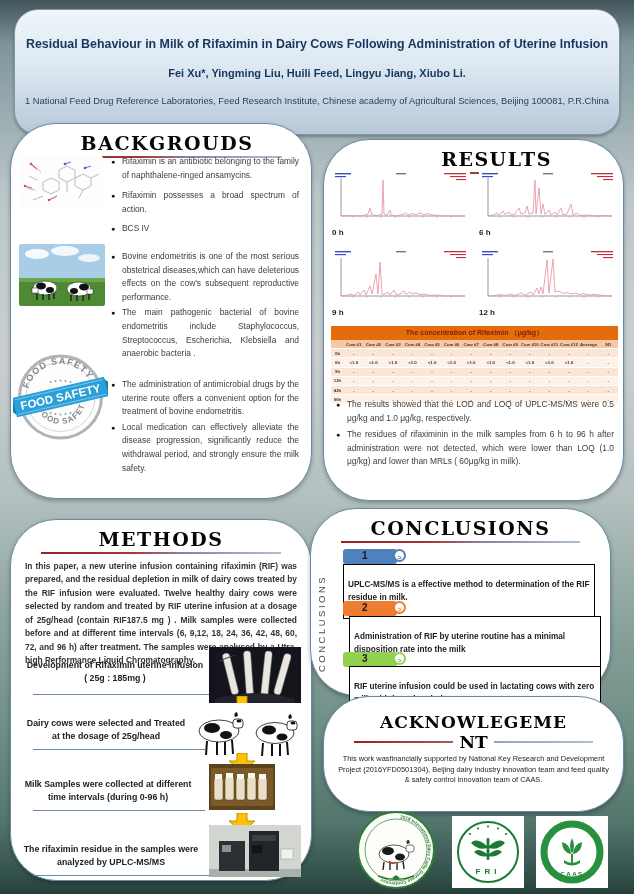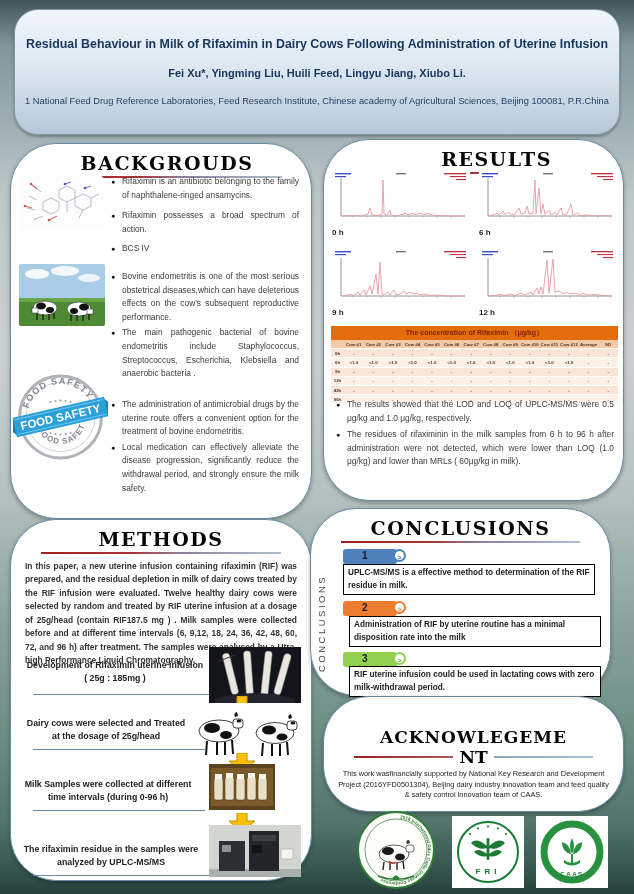--- a/index.html
+++ b/index.html
@@ -31,21 +31,21 @@
     border-radius:24px; border:1px solid #8696a4;
     background:linear-gradient(180deg,#eff5fb 0%,#dde8f2 45%,#b6c8d8 100%);
     box-shadow:0 2px 3px rgba(0,0,0,.3);
     text-align:center; color:#17365d;
   }
   .hdr-title{ margin-top:27px; font-size:12.4px; font-weight:bold; }
   .hdr-authors{ margin-top:16px; font-size:11px; font-weight:bold; }
   .hdr-affil{ margin-top:17px; font-size:9.3px; color:#1d3a5f; }
 
   
-  #bg-panel{ left:10px; top:143px; width:302px; height:376px;padding-left:12px; }
+  #bg-panel{ left:10px; top:123px; width:302px; height:376px;padding-left:12px; }
   .bg-img{ position:absolute; border-radius:2px; }
   #bg-bullets{ position:absolute; left:100px; top:31px; width:188px; }
 
   
   #mt-panel{ left:10px; top:519px; width:302px; height:362px; }
   .mt-par{ margin:6px 14px 0 14px; font-size:8.4px; line-height:1.6; color:#333; text-align:justify;font-weight:bold; }
   .step-cap{ position:absolute; font-size:8.8px; font-weight:bold; color:#222;
              text-align:center; white-space:pre-line; line-height:1.5; }
   .step-line{ position:absolute; height:1px; background:#6b8aa6; }
   .flow-arrow{ position:absolute; }
@@ -72,26 +72,26 @@
   
   #cl-panel{ left:310px; top:508px; width:301px; height:188px; }
   .side-label{ position:absolute; left:5px; top:46px; height:136px;
                writing-mode:vertical-rl; transform:rotate(180deg);
                font-size:9.5px; letter-spacing:2.5px; color:#4a4a4a; text-align:center; }
   .ctab{ position:absolute; width:54px; height:15px; border-radius:3px; }
   .ctab .num{ position:absolute; left:19px; top:1px; font-size:10px; font-weight:bold; color:#1a1a1a; }
   .ctab .circ{ position:absolute; right:-9px; top:0px; width:13px; height:13px; border-radius:50%;
                background:#fff; font-size:7px; font-weight:bold; text-align:center; line-height:13px; }
   .cbox{ position:absolute; width:252px; border:1px solid #000; background:#fff;
-         padding:2px 4px; font-size:8.2px; font-weight:bold; color:#1c1c1c; line-height:1.55; }
+         padding:14px 4px; font-size:8.2px; font-weight:bold; color:#1c1c1c; line-height:1.55; }
 
   
   #ak-panel{ left:323px; top:696px; width:301px; height:116px; }
   .ak-head1{ font-family:"DejaVu Serif",serif; font-weight:bold; font-size:17px;
-             letter-spacing:1px; text-align:center; margin-top:30px; color:#060606; }
+             letter-spacing:1px; text-align:center; margin-top:15px; color:#060606; }
   .ak-head2{ display:flex; align-items:center; margin:0 30px; }
   .ak-head2 .rule{ flex:1; height:2px; }
   .ak-head2 .rl{ background:linear-gradient(90deg,#9e1f1f,#a85a5a); }
   .ak-head2 .rr{ background:linear-gradient(90deg,#93a5bd,#aebfd3); }
   .ak-head2 .nt{ font-family:"DejaVu Serif",serif; font-weight:bold; font-size:17px; padding:0 6px; }
   .ak-text{ margin:2px 14px 0 14px; font-size:7.4px; line-height:1.45; color:#222; text-align:center; }
 
   .logo{ position:absolute; }
   .logo-card{ background:#fff; }
 </style>

